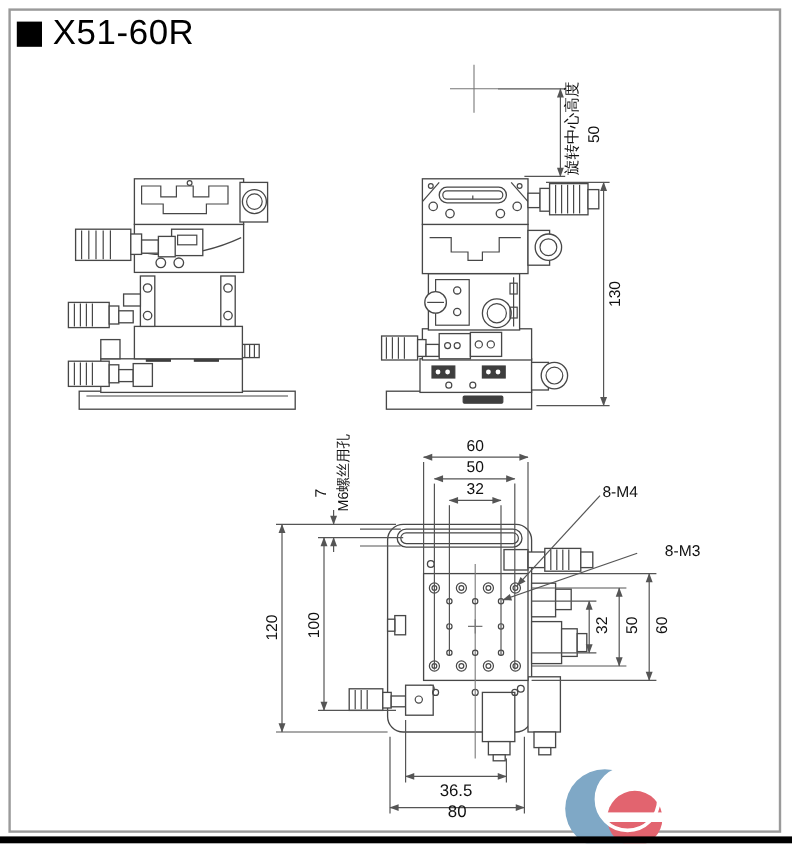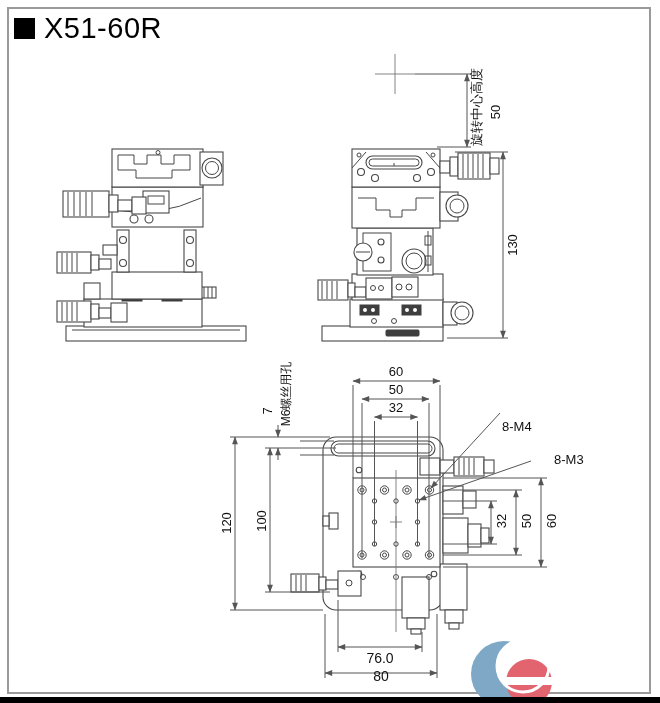--- a/index.html
+++ b/index.html
@@ -314,21 +314,21 @@
 <div class="lbl v" style="left:476px;top:107px">旋转中心高度</div>
 <div class="lbl v" style="left:495px;top:112px">50</div>
 <div class="lbl v" style="left:512px;top:245px">130</div>
 <div class="lbl" style="left:396px;top:371px">60</div>
 <div class="lbl" style="left:396px;top:389px">50</div>
 <div class="lbl" style="left:396px;top:407px">32</div>
 <div class="lbl v" style="left:267px;top:411px">7</div>
 <div class="lbl v" style="left:286px;top:394px;font-size:12px">M6螺丝用孔</div>
 <div class="lbl v" style="left:226px;top:523px">120</div>
 <div class="lbl v" style="left:261px;top:521px">100</div>
-<div class="lbl lead" style="left:502px;top:426px">8-M4</div>
+<div class="lbl lead" style="left:502px;top:410px">8-M4</div>
 <div class="lbl lead" style="left:554px;top:459px">8-M3</div>
 <div class="lbl v" style="left:501px;top:521px">32</div>
 <div class="lbl v" style="left:526px;top:521px">50</div>
 <div class="lbl v" style="left:551px;top:521px">60</div>
-<div class="lbl big" style="left:380px;top:658px">76.0</div>
+<div class="lbl big" style="left:380px;top:658px">36.5</div>
 <div class="lbl big" style="left:381px;top:676px">80</div>
 
 <div class="bottom-bar"></div>
 
 </body></html>

